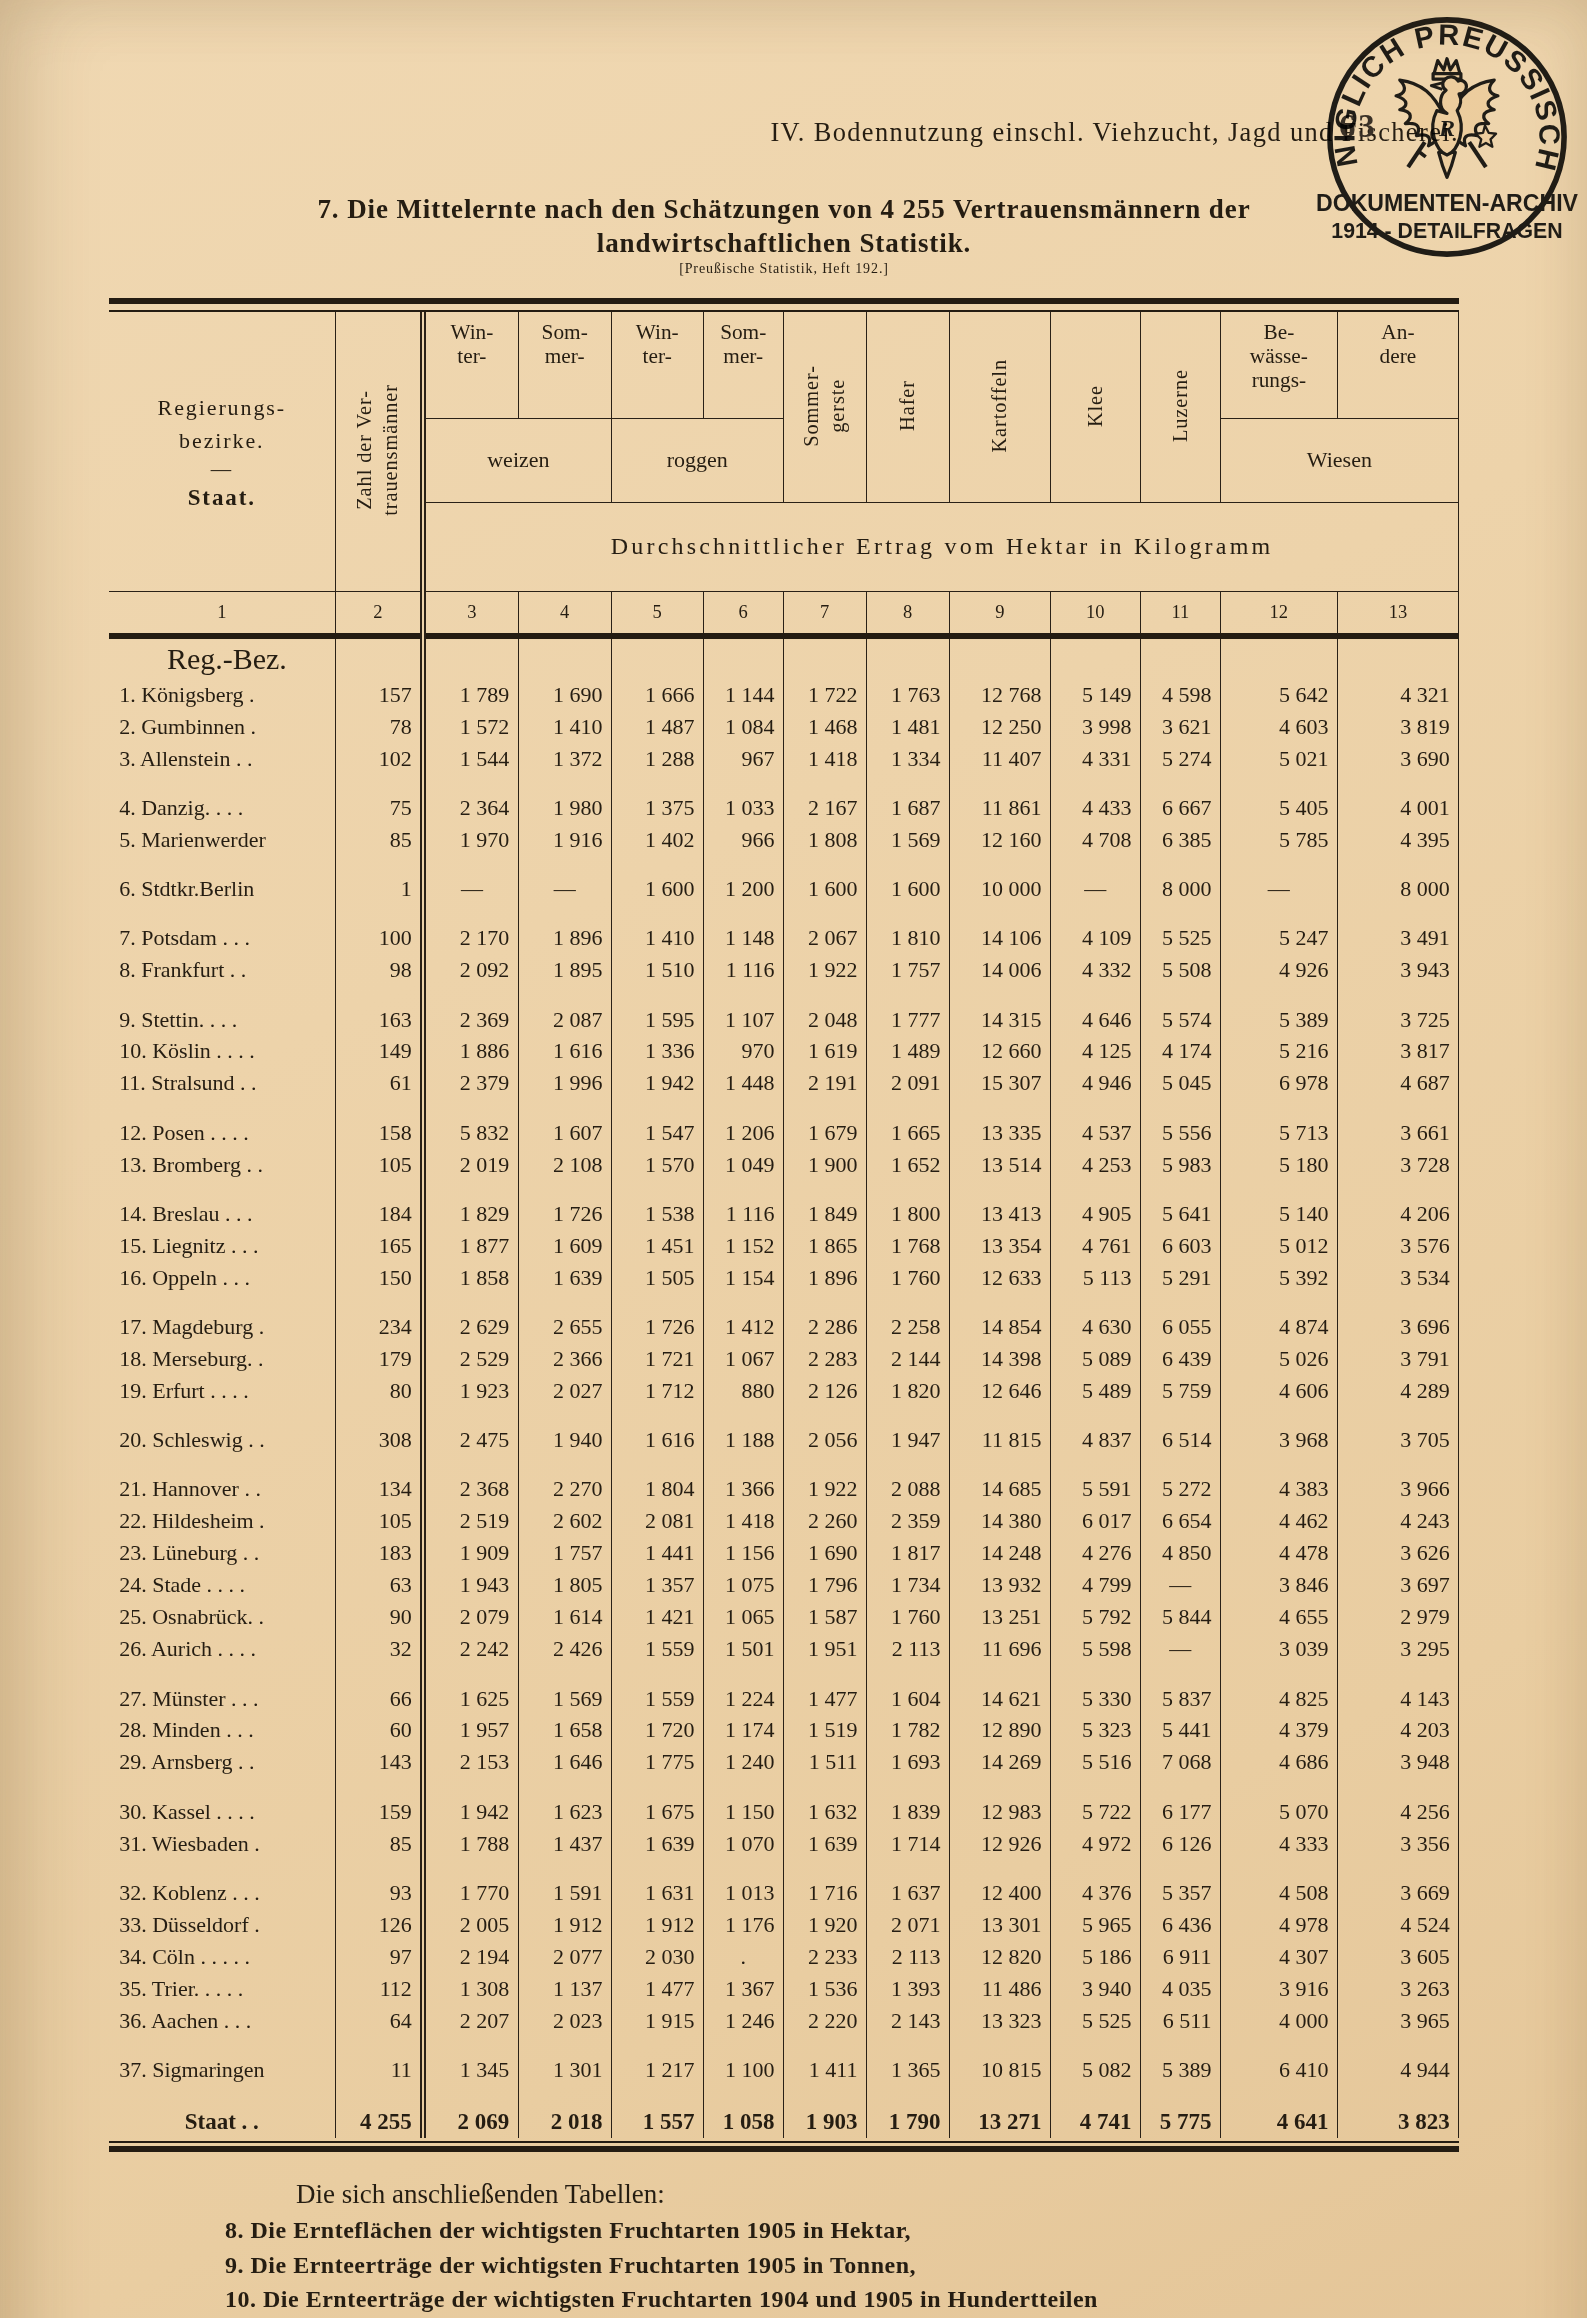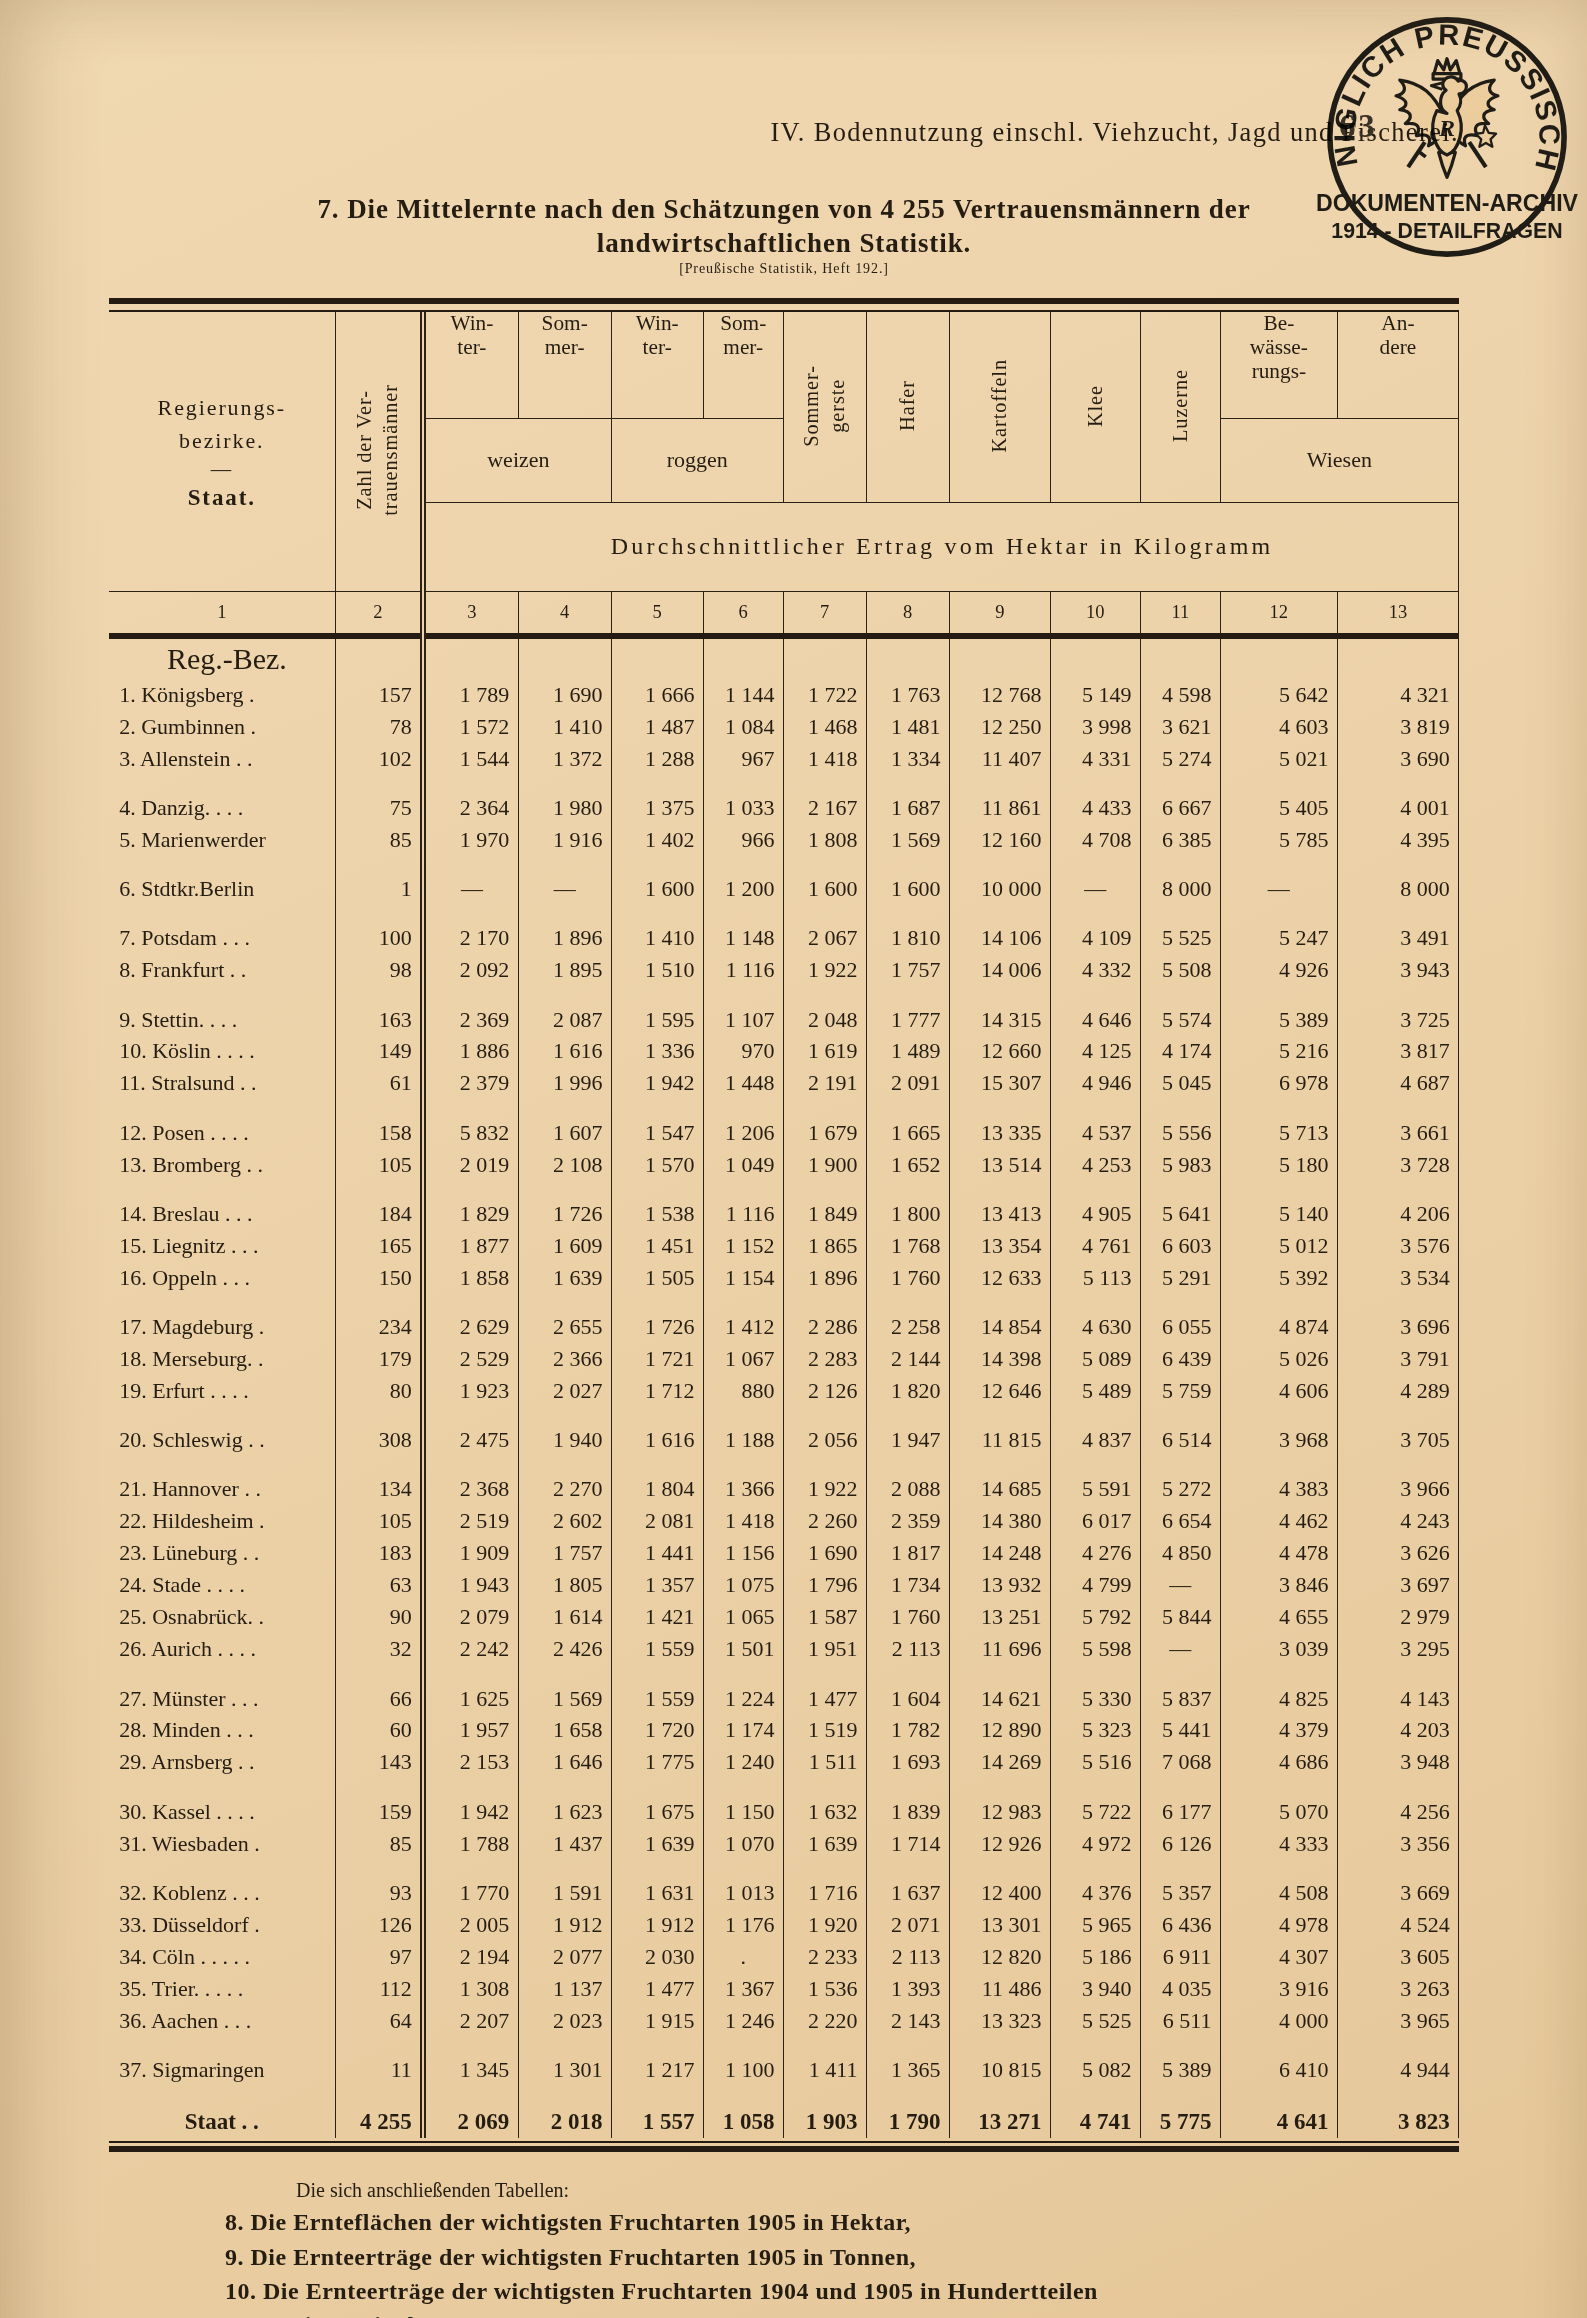--- a/index.html
+++ b/index.html
@@ -28,21 +28,21 @@
   col.c1{width:226px} col.c2{width:88px} col.c3{width:95px} col.c4{width:93px}
   col.c5{width:92px} col.c6{width:80px} col.c7{width:83px} col.c8{width:83px}
   col.c9{width:101px} col.c10{width:90px} col.c11{width:80px} col.c12{width:117px} col.c13{width:121px}
 
   td{ border:0 solid #2a2117; padding:0; vertical-align:middle; }
   .vl{ border-left:1.9px solid #2a2117; }
   .vdl{ border-left:6px double #2a2117; }
   .vr{ border-right:1.9px solid #2a2117; }
 
   thead td{ text-align:center; }
-  .h-top{ height:106px; font-size:21.3px; line-height:1.12; white-space:pre-line; padding-top:0; vertical-align:top;}
+  .h-top{ height:106px; font-size:21.3px; line-height:1.12; white-space:pre-line; padding-top:9px; vertical-align:top;}
   .h-mid{ height:84px; font-size:22px; border-top:1.9px solid #2a2117; }
   .h-col1{ font-size:22px; letter-spacing:1.9px; }
   .h-col1 .ln{ line-height:1.5; }
   .h-col1 .dash{ font-size:20.4px; line-height:1.2; }
   .h-col1 .staat{ font-weight:bold; margin-top:4px; font-size:23px; }
   .rot{ writing-mode:vertical-rl; transform:rotate(180deg); white-space:pre-line;
         display:inline-block; font-size:20.4px; line-height:1.25; letter-spacing:0.9px; }
   .h-span{ height:89px; font-size:24px; letter-spacing:3.2px; border-top:1.9px solid #2a2117; }
   .h-idx td{ height:45px; font-size:18.5px; border-top:1.9px solid #2a2117; border-bottom:6px solid #241c12; text-align:center; }
 
@@ -50,21 +50,21 @@
   tbody td.name{ text-align:left; padding-left:10.2px; font-size:22px; }
   tbody td.num{ text-align:right; padding-right:8.3px; }
   tbody td.ctr{ text-align:center; padding-right:0; }
   tr.gap td{ padding-top:20.4px; }
   tr.staat td{ font-weight:bold; padding-top:23px; font-size:23px; }
   tr.staat td.name{ text-align:center; padding-left:0; }
   tr.sect td{ height:34px; }
   tr.sect td.name{ text-align:center; font-size:30px; }
 
   .footer{ position:absolute; left:109px; top:2179px; width:1350px; }
-  .f-intro{ font-size:20px; margin-left:187px; }
+  .f-intro{ font-size:27px; margin-left:187px; }
   .f-item{ font-size:24px; font-weight:bold; margin-left:116px; margin-top:7.4px; letter-spacing:0.5px; }
   .f-item2{ font-size:24px; font-weight:bold; margin-left:185px; margin-top:6.5px; }
 
   .stamp{ position:absolute; left:1316px; top:5.6px; width:262px; height:262px;
           mix-blend-mode:multiply; opacity:.94; }
 </style>
 </head>
 <body>
 
 <div class="page">

